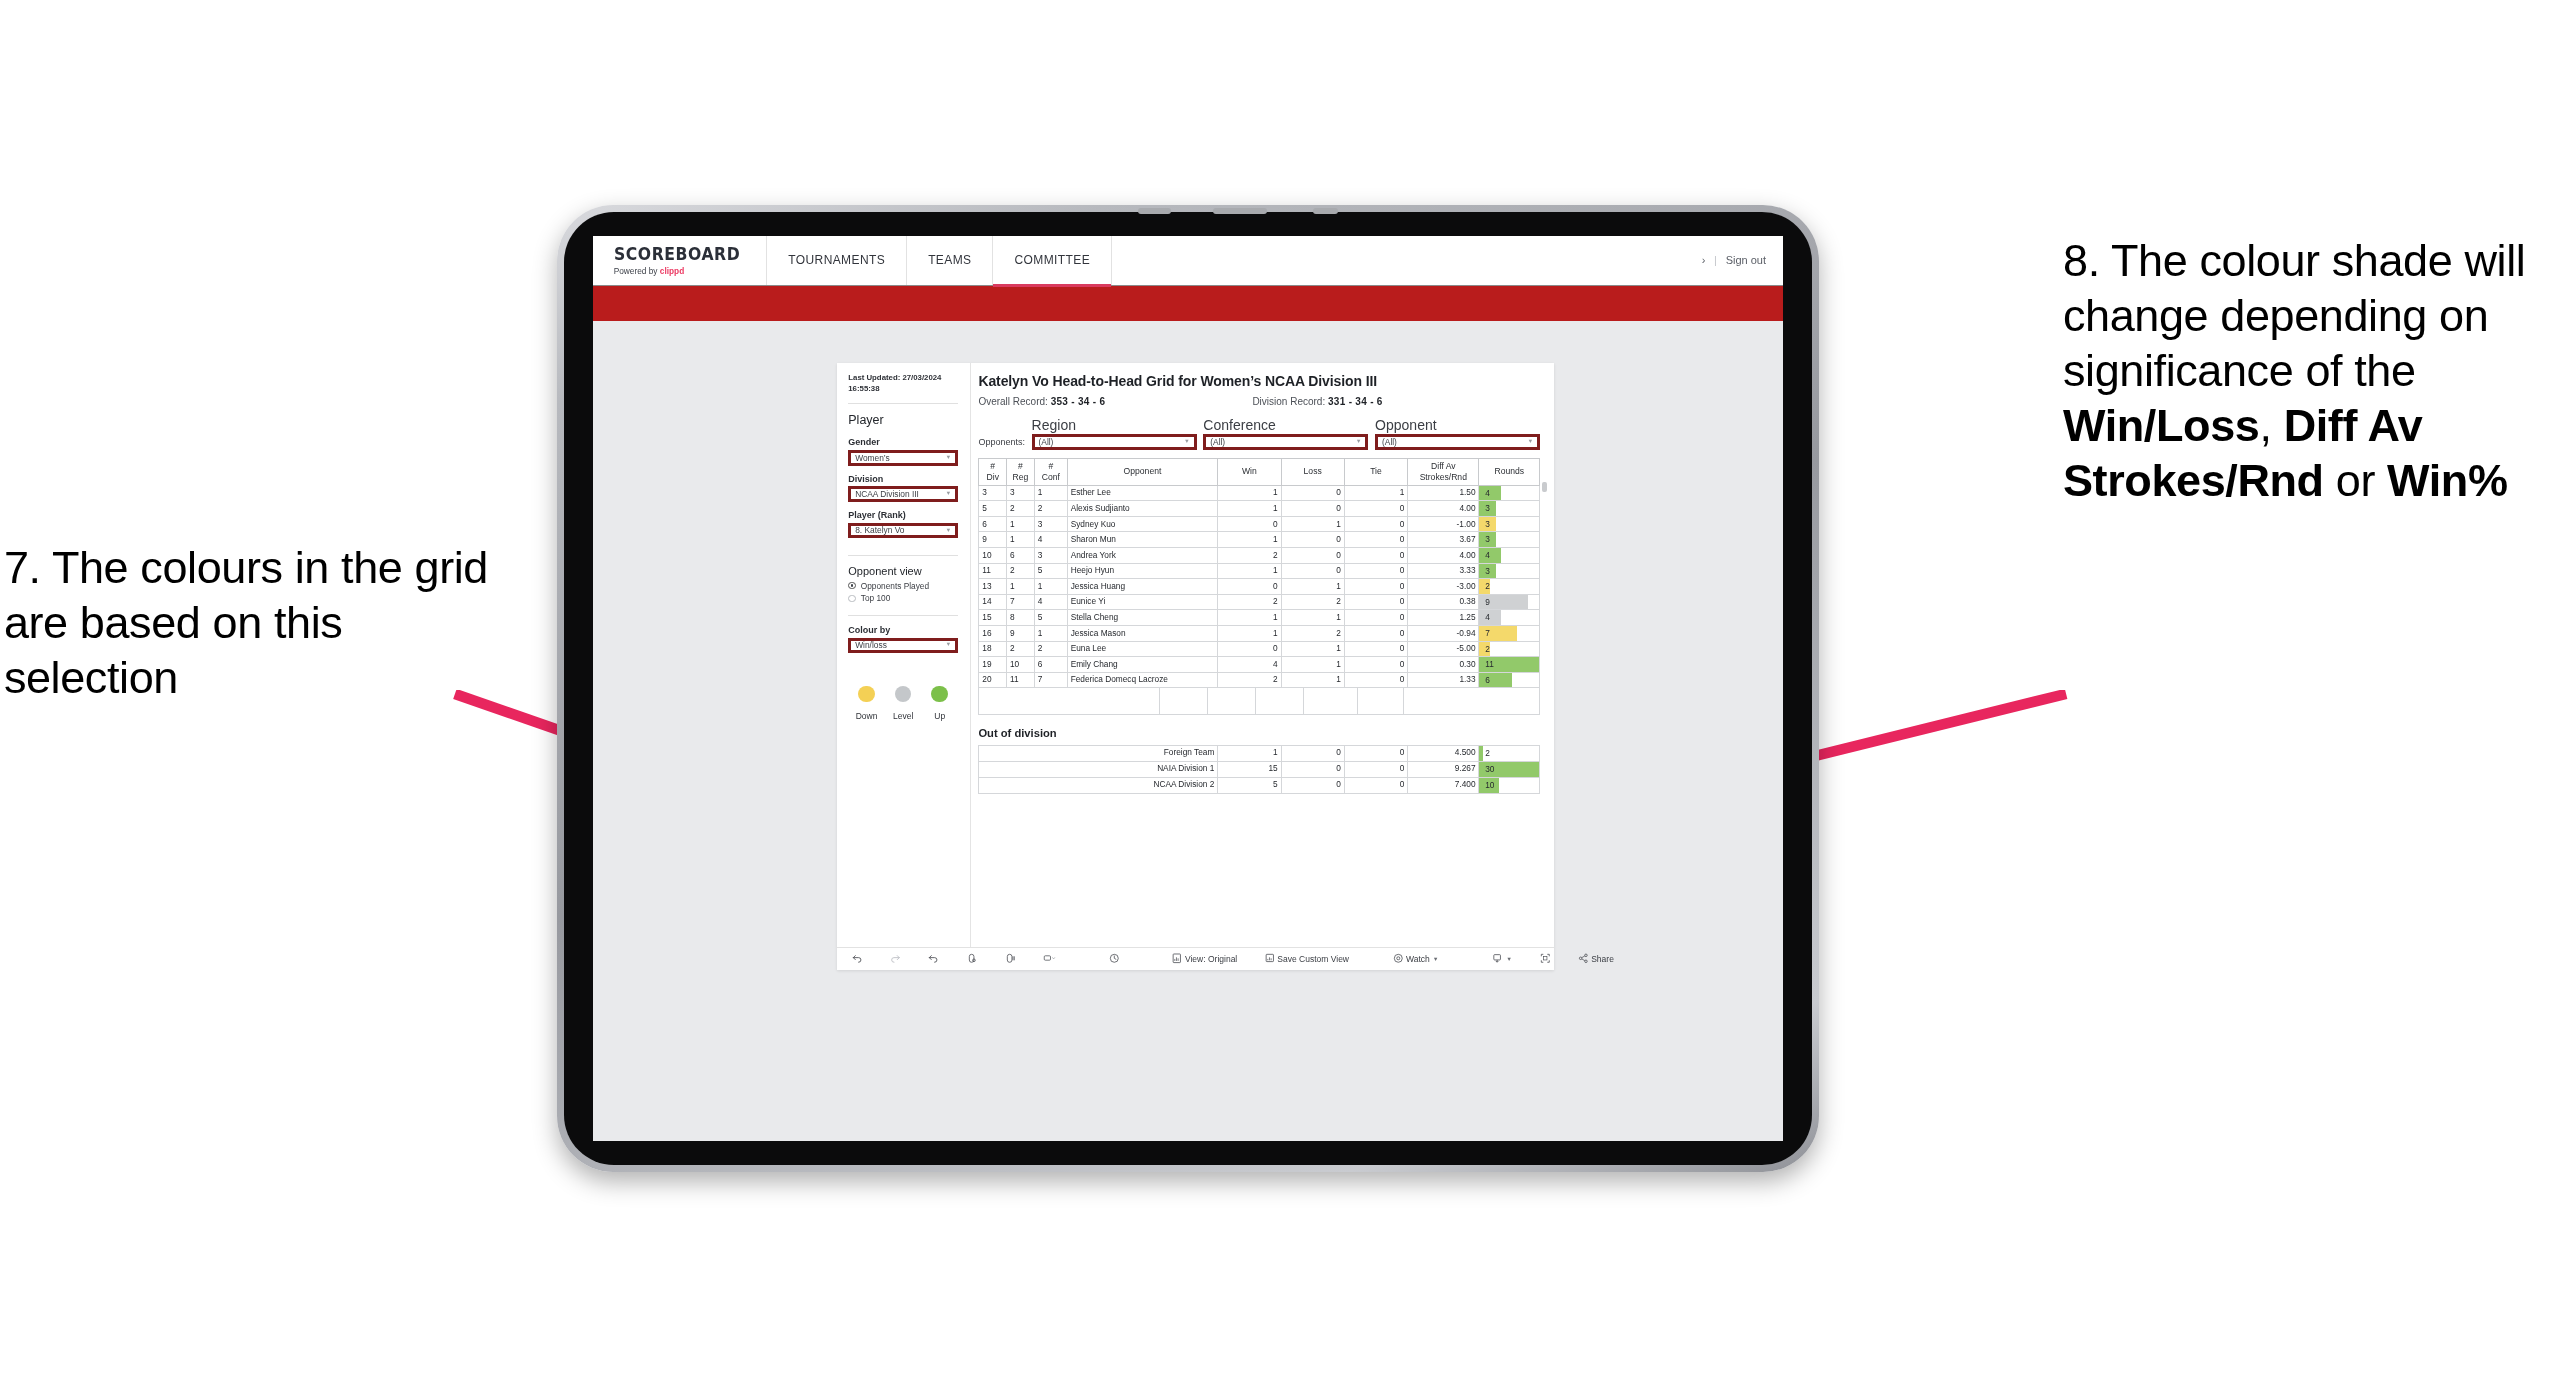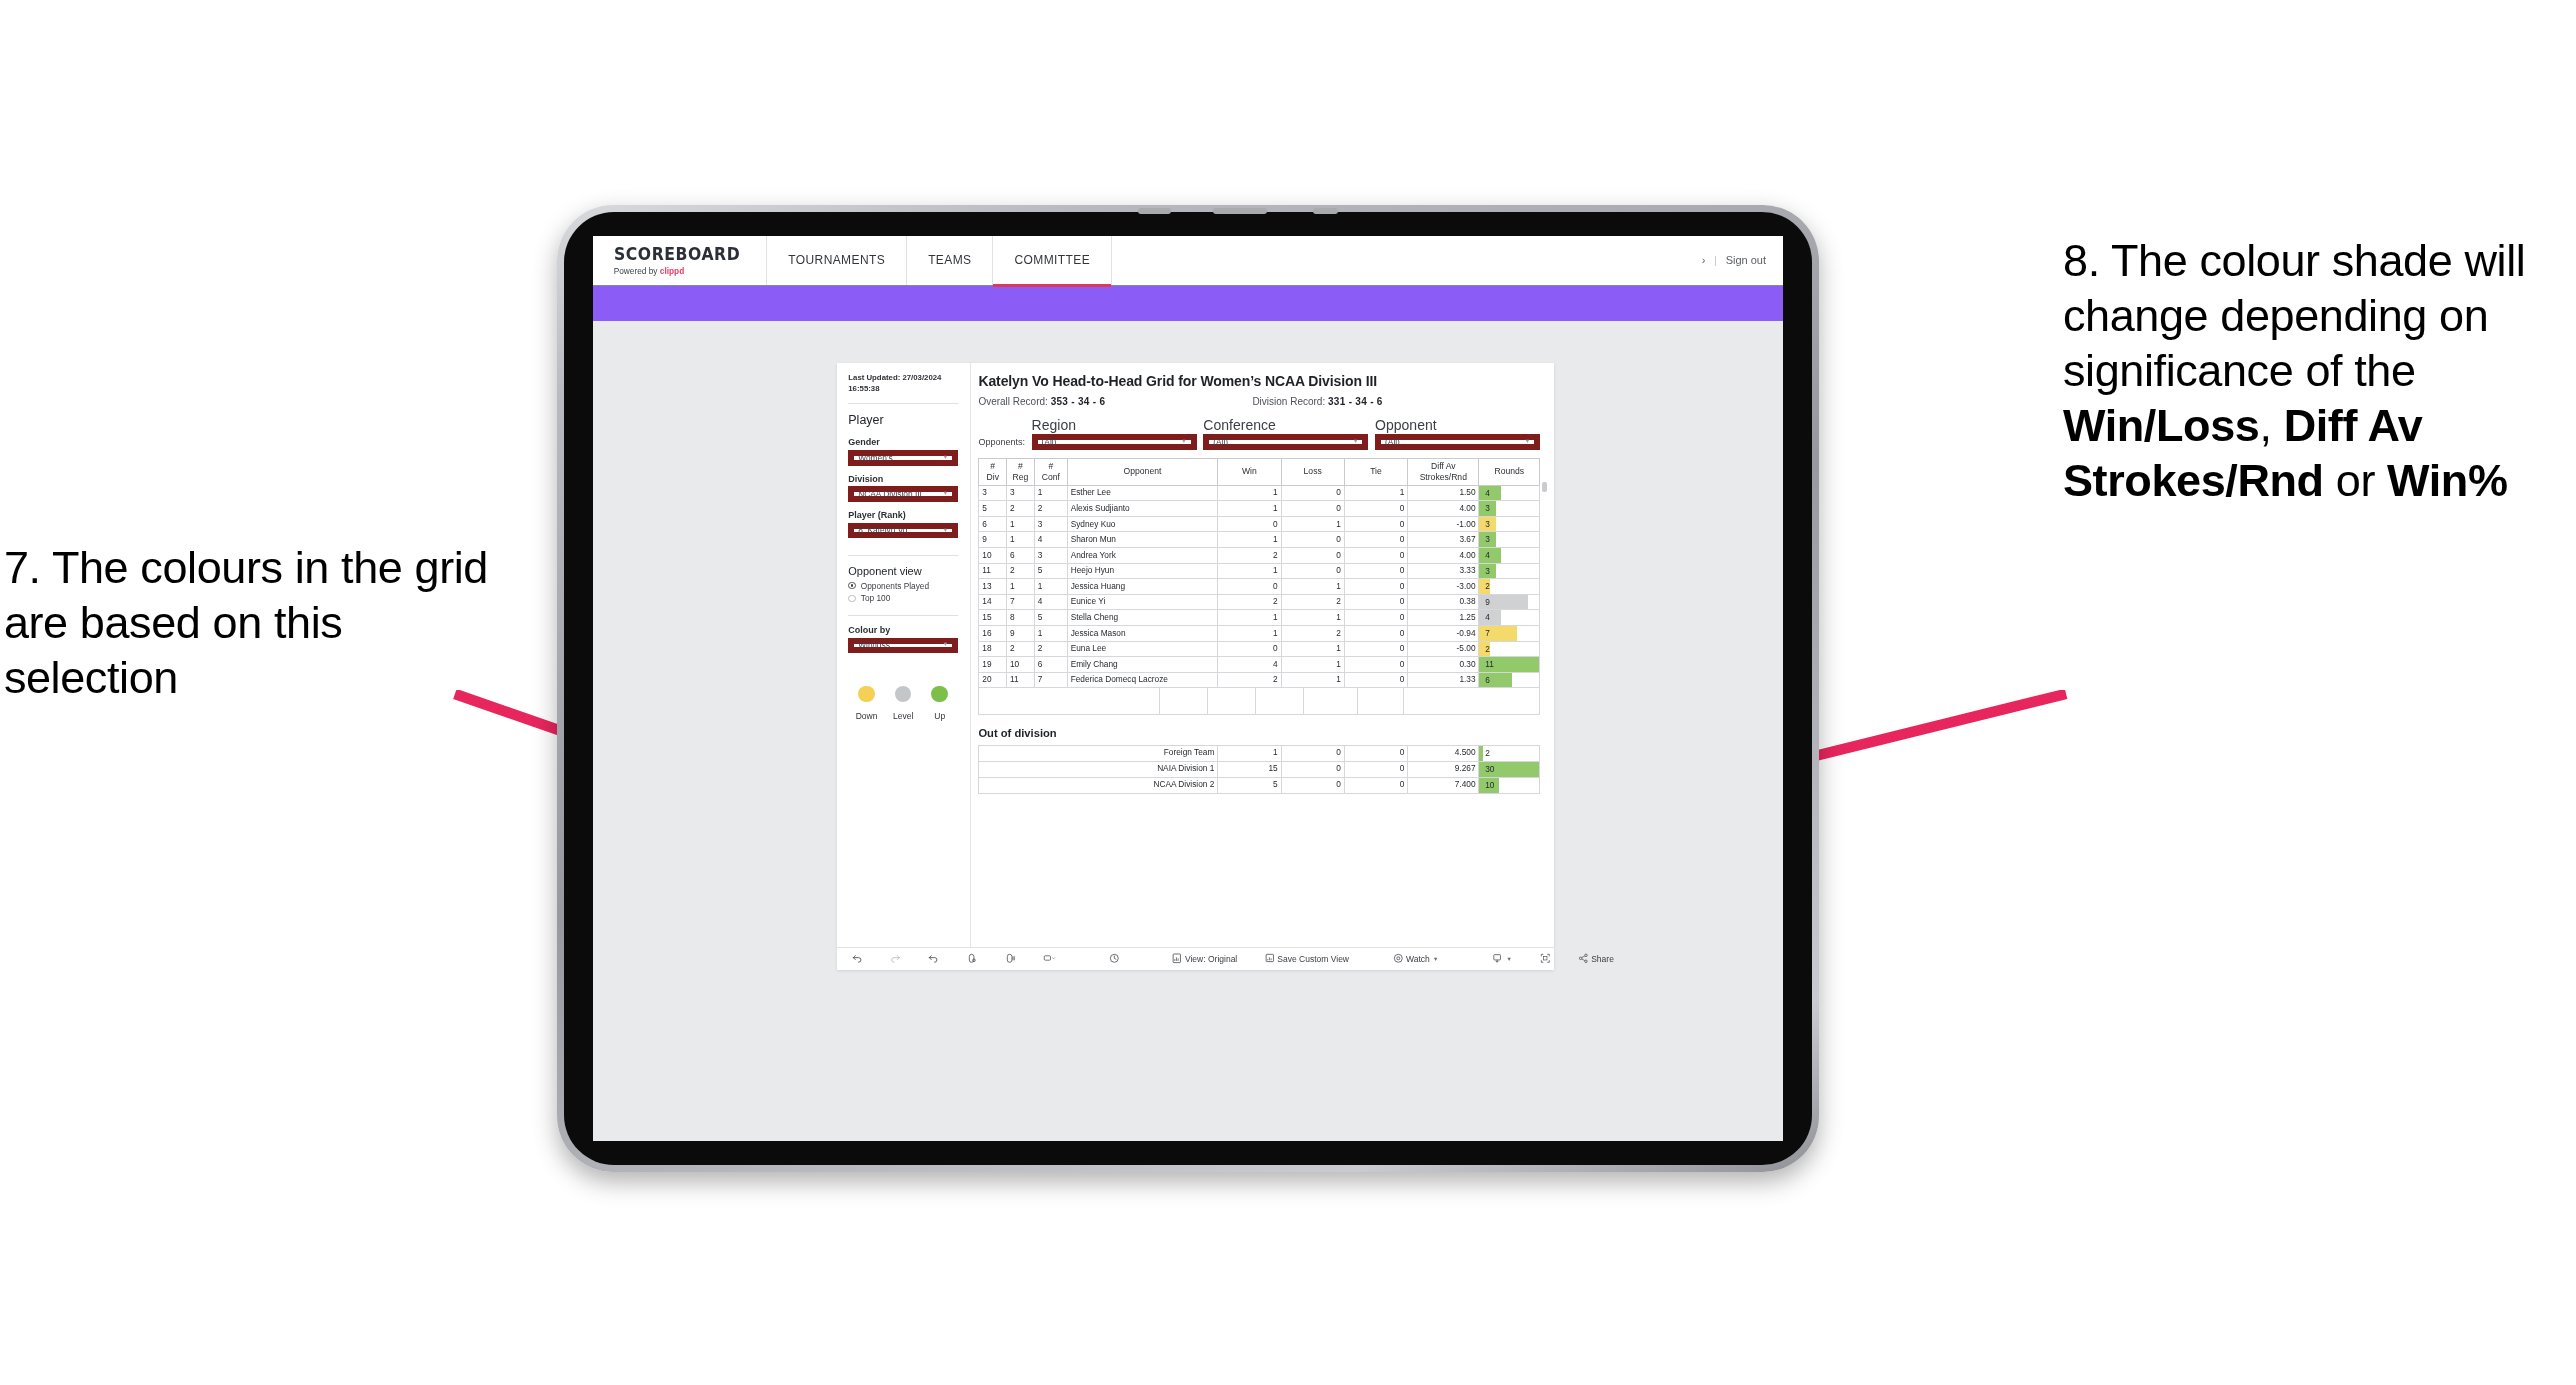--- a/index.html
+++ b/index.html
@@ -41,21 +41,21 @@
     background: #0b0b0c;
     padding: 24px 29px;
     position: relative;
   }
   .cam {
     position:absolute; top:-3.9px; height:5.8px; border-radius:2.9px;
     background:#a8aaae;
   }
   #screen {
     width: 100%; height: 100%;
-    background: #8b5cf6;
+    background: #b91c1c;
     overflow: hidden;
     position: relative;
   }
 
   
   #app-header {
     height: 50px; background: #ffffff;
     display: flex; align-items: stretch;
     border-bottom: 1.9px solid #8a8a8a;
     position: relative;
@@ -117,21 +117,21 @@
     width:133px; padding:10.6px 11.6px 0 11.6px; flex-shrink:0;
     display:flex; flex-direction:column;
     font-size:9px; color:#2f3238;
   }
   #last-updated { font-size:7.8px; font-weight:700; color:#2f3238; line-height:1.35; }
   .hr { height:1px; background:#e0e0e0; margin:8.7px 0; }
   .side-h { font-size:12.5px; font-weight:400; color:#23262b; margin-bottom:10.6px; }
   .fld { margin-bottom:8px; }
   .fld-label { font-size:9px; font-weight:700; color:#2c2f35; margin-bottom:2.9px; }
   .select {
-    height:15.4px; border:6px solid #7f1d1d; background:#fff;
+    height:15.4px; border:3px solid #7f1d1d; background:#fff;
     display:flex; align-items:center; padding:0 3.9px;
     font-size:8.4px; color:#3b3e44; position:relative;
   }
   .select .caret {
     margin-left:auto; font-size:5.8px; color:#9a9da2; line-height:1;
   }
   .side-h2 { font-size:11px; font-weight:400; color:#23262b; margin-bottom:4px; }
   .radio-row { display:flex; align-items:center; gap:4.8px; margin-bottom:2.9px; font-size:8.3px; color:#3b3e44; }
   .radio {
     width:7.7px; height:7.7px; border-radius:50%; border:1px solid #b9bcc1;

